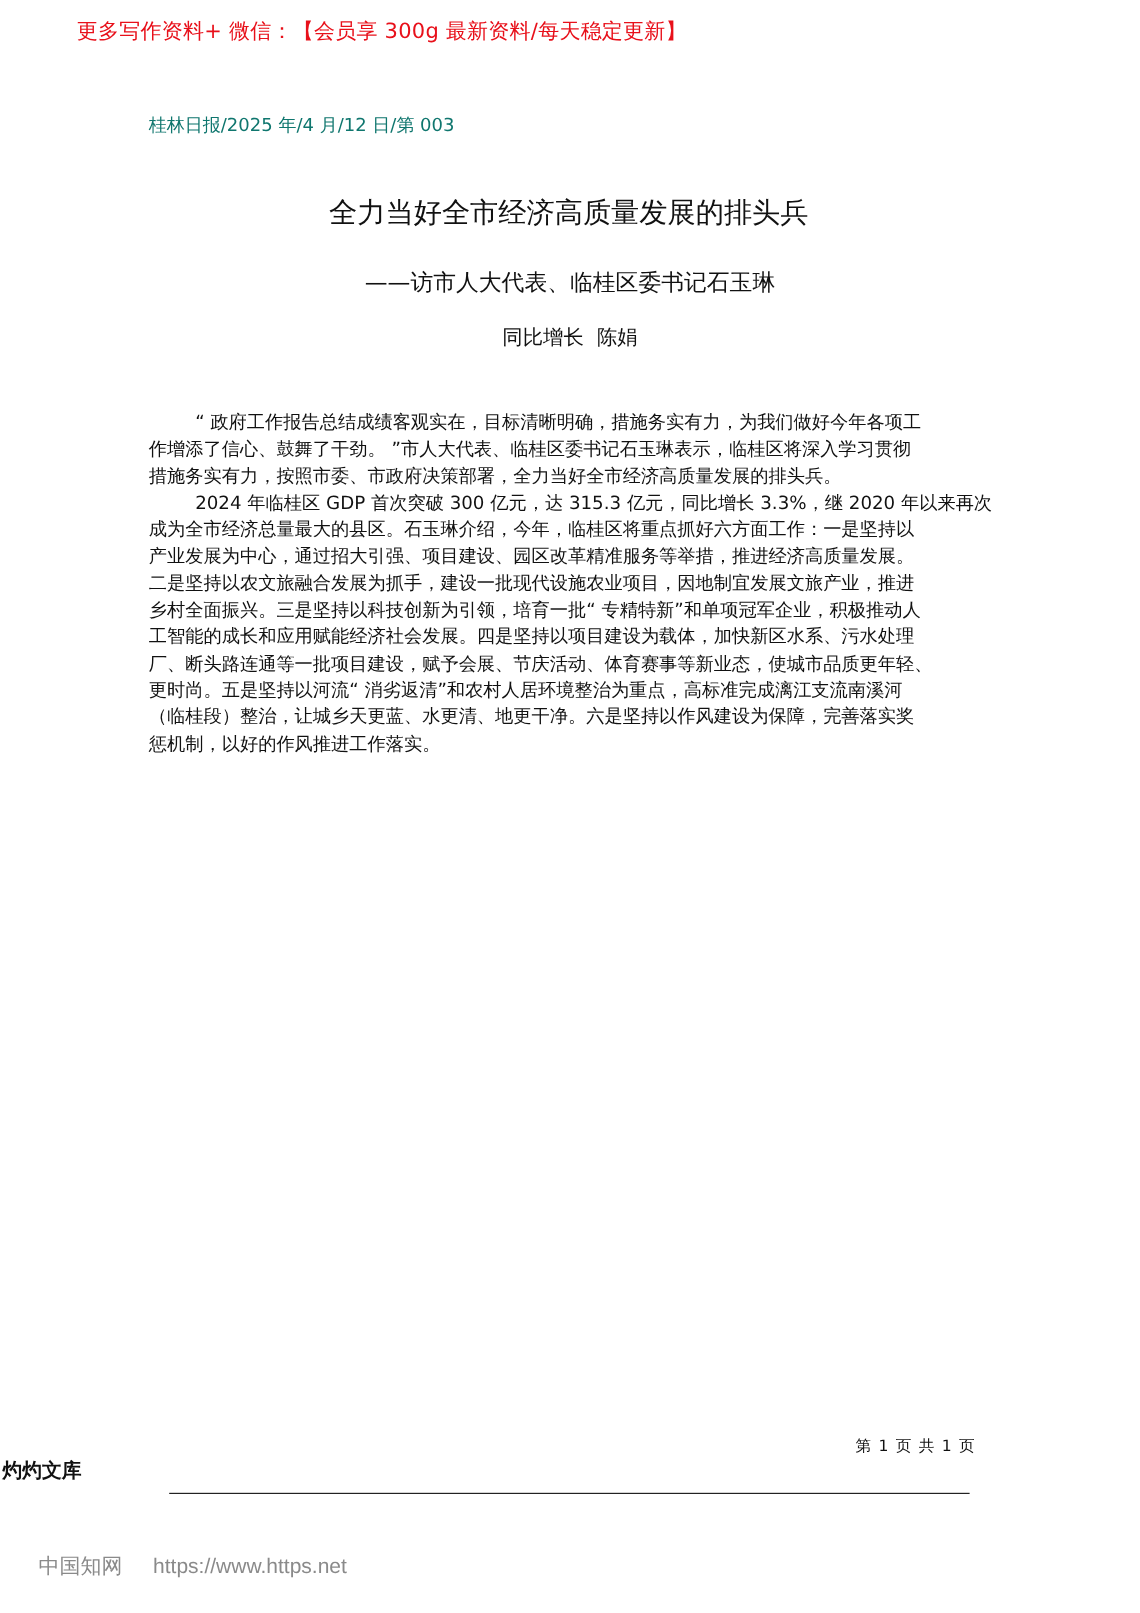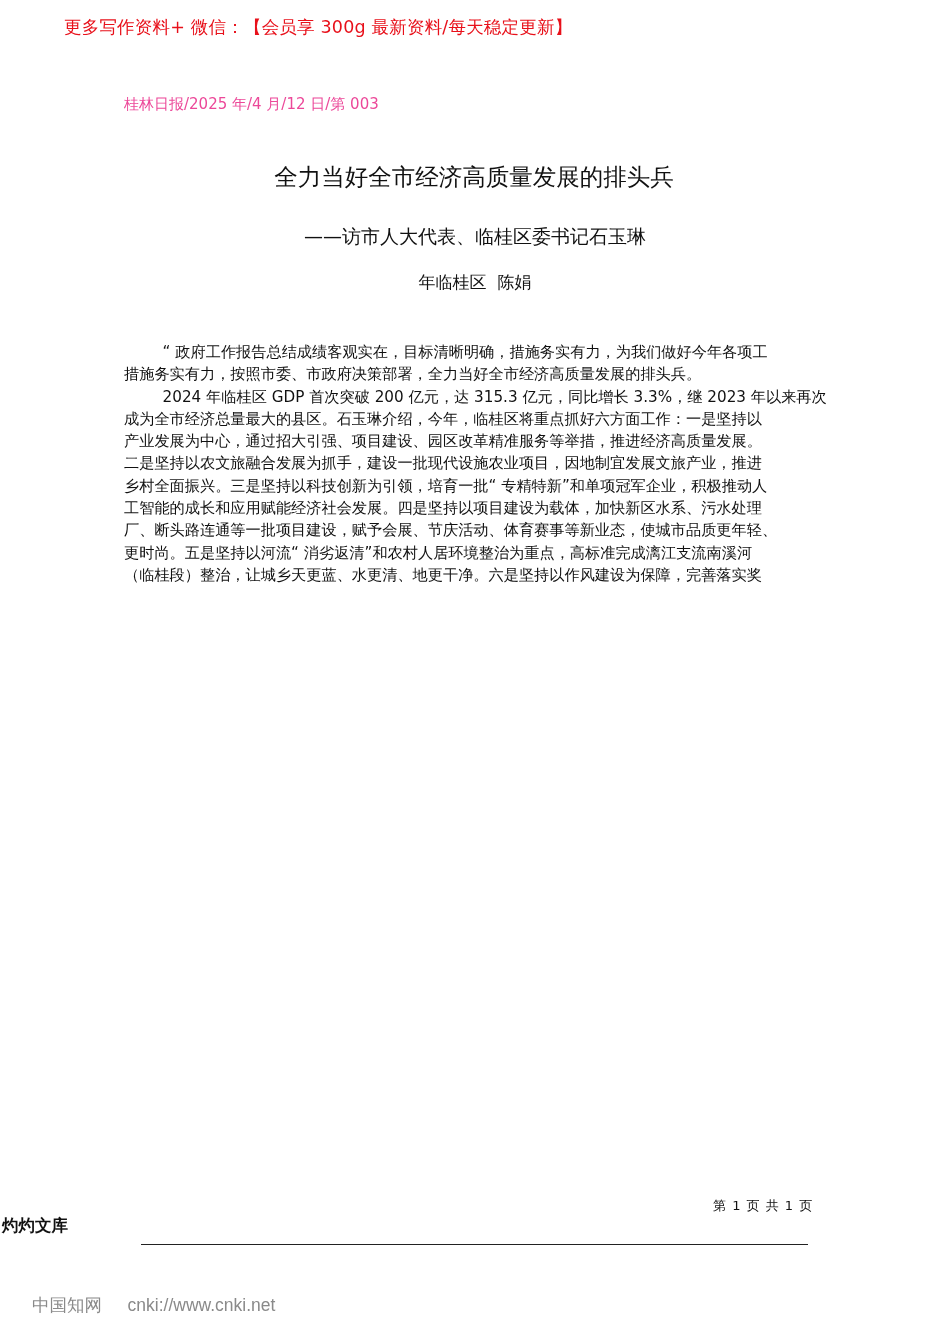--- a/index.html
+++ b/index.html
@@ -24,21 +24,21 @@
     color: #e8101a;
     white-space: nowrap;
     letter-spacing: 0.2px;
   }
   .meta {
     position: absolute;
     left: 124px;
     top: 93px;
     font-size: 15px;
     line-height: 22px;
-    color: #ec4899;
+    color: #0f766e;
     white-space: nowrap;
     text-align: right;
   }
   .meta .line { display: block; }
   .title {
     position: absolute;
     left: 0;
     width: 950px;
     top: 160px;
     text-align: center;
@@ -136,38 +136,40 @@
 </div>
 
 <div class="title">
   <span class="title-inner">全力当好全市经济高质量发展的排头兵</span>
 </div>
 
 <div class="subtitle">
   <span class="subtitle-inner">——访市人大代表、临桂区委书记石玉琳</span>
 </div>
 
-<div class="byline">年临桂区  陈娟</div>
+<div class="byline">同比增长  陈娟</div>
 
 <div class="body-text">
   <span class="ln">        “ 政府工作报告总结成绩客观实在，目标清晰明确，措施务实有力，为我们做好今年各项工</span>
+  <span class="ln">作增添了信心、鼓舞了干劲。 ”市人大代表、临桂区委书记石玉琳表示，临桂区将深入学习贯彻</span>
   <span class="ln">措施务实有力，按照市委、市政府决策部署，全力当好全市经济高质量发展的排头兵。</span>
-  <span class="ln">        2024 年临桂区 GDP 首次突破 200 亿元，达 315.3 亿元，同比增长 3.3%，继 2023 年以来再次</span>
+  <span class="ln">        2024 年临桂区 GDP 首次突破 300 亿元，达 315.3 亿元，同比增长 3.3%，继 2020 年以来再次</span>
   <span class="ln">成为全市经济总量最大的县区。石玉琳介绍，今年，临桂区将重点抓好六方面工作：一是坚持以</span>
   <span class="ln">产业发展为中心，通过招大引强、项目建设、园区改革精准服务等举措，推进经济高质量发展。</span>
   <span class="ln">二是坚持以农文旅融合发展为抓手，建设一批现代设施农业项目，因地制宜发展文旅产业，推进</span>
   <span class="ln">乡村全面振兴。三是坚持以科技创新为引领，培育一批“ 专精特新”和单项冠军企业，积极推动人</span>
   <span class="ln">工智能的成长和应用赋能经济社会发展。四是坚持以项目建设为载体，加快新区水系、污水处理</span>
   <span class="ln">厂、断头路连通等一批项目建设，赋予会展、节庆活动、体育赛事等新业态，使城市品质更年轻、</span>
   <span class="ln">更时尚。五是坚持以河流“ 消劣返清”和农村人居环境整治为重点，高标准完成漓江支流南溪河</span>
   <span class="ln">（临桂段）整治，让城乡天更蓝、水更清、地更干净。六是坚持以作风建设为保障，完善落实奖</span>
+  <span class="ln">惩机制，以好的作风推进工作落实。</span>
 </div>
 
 <div class="page-number">第 1 页 共 1 页</div>
 
 <div class="site-name">灼灼文库</div>
 
 <div class="footer-rule"></div>
 
 <div class="cnki-watermark">
   <span class="cn-name">中国知网</span>
-  <span class="url">cnki://www.cnki.net</span>
+  <span class="url">https://www.https.net</span>
 </div>
 
 </body></html>

